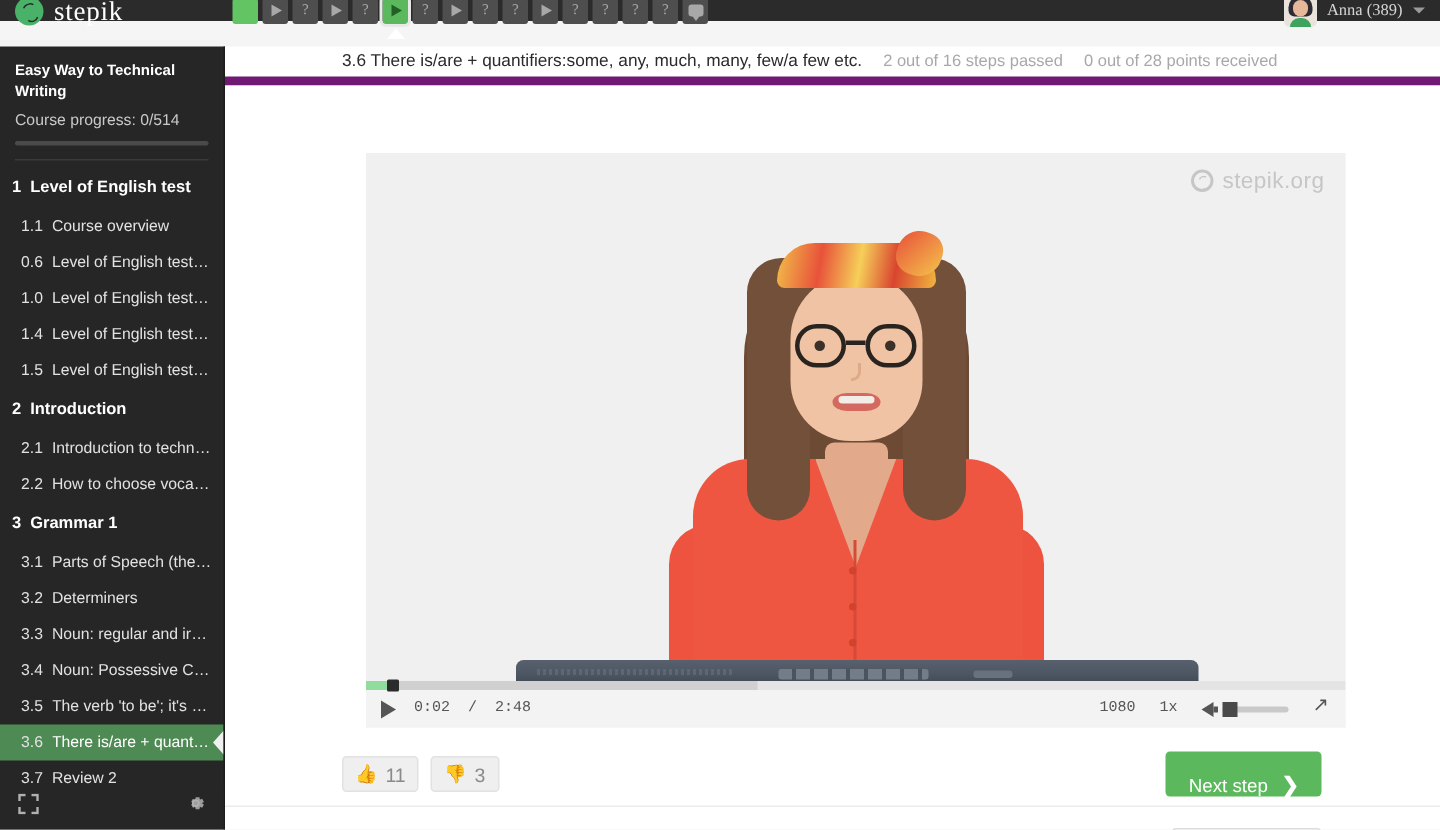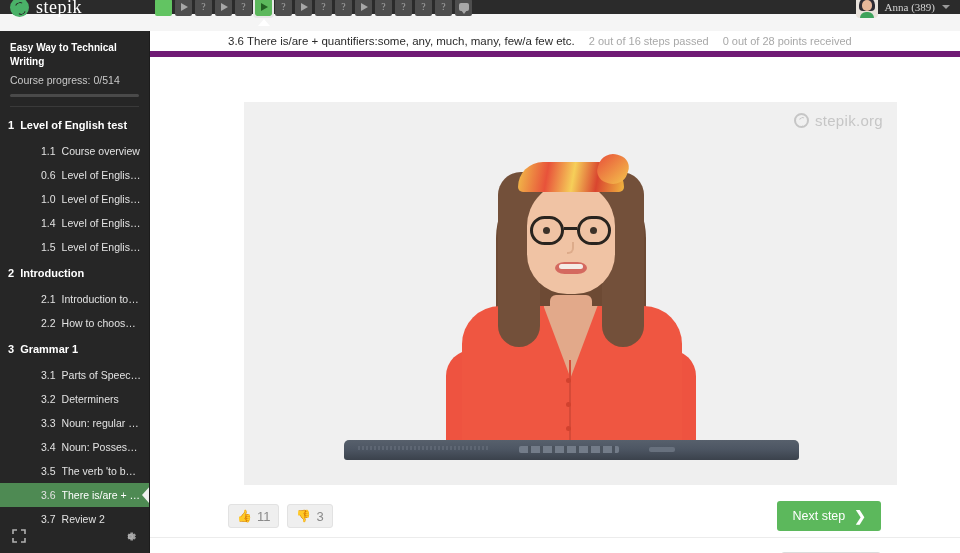--- a/index.html
+++ b/index.html
@@ -118,21 +118,21 @@
   .toc-section {
     color: #fff; font-size: 11px; font-weight: bold;
     padding: 8px 8px 8px 8px; display: flex; gap: 6px; cursor: pointer;
   }
   .toc-section .num { flex: 0 0 auto; }
   .toc-unit {
     color: #e2e2e2; font-size: 10.5px;
     padding: 6px 8px 6px 14px; display: flex; gap: 6px; cursor: pointer;
     white-space: nowrap; overflow: hidden;
   }
-  .toc-unit .num { flex: 0 0 auto; color: #e2e2e2; margin-left: 27px; }
+  .toc-unit .num { flex: 0 0 auto; color: #e2e2e2; }
   .toc-unit .lbl { overflow: hidden; text-overflow: ellipsis; white-space: nowrap; }
   .toc-unit.active {
     background: #4e8a53; position: relative; color: #fff;
   }
   .toc-unit.active::after {
     content: ""; position: absolute; right: -1px; top: 50%; transform: translateY(-50%);
     border-top: 9px solid transparent; border-bottom: 9px solid transparent;
     border-right: 8px solid #f0f0f0;
   }
   #sidebar-footer {
@@ -272,21 +272,21 @@
   .vote-btn {
     height:24px; min-width:38px; padding:0 8px;
     background:#efefef; border:1px solid #e2e2e2; border-radius:3px;
     display:flex; align-items:center; gap:5px; cursor:pointer; margin-right:8px;
   }
   .vote-btn .cnt { font-size:13px; color:#8a8a8a; }
   .thumb-up, .thumb-dn { font-size:12px; color:#9a9a9a; line-height:1; }
   #next-step {
     margin-left:auto; height:30px; padding:0 15px;
     background:#5cb85c; border:none; border-radius:3px; color:#fff;
-    font-size:12.5px; display:flex; align-items:center; gap:9px; cursor:pointer;
+    font-size:12.5px; display:flex; align-items:flex-end; gap:9px; cursor:pointer;
   }
   #next-step .chev { font-size:14px; font-weight:bold; }
 
   
   #comments-row {
     position:absolute; left:78px; top:488px; width:653px; height:40px;
     display:flex; align-items:center;
   }
   #sort-select {
     margin-left:auto; width:100px; height:26px;
@@ -509,20 +509,40 @@
           <div class="p-teeth"></div>
         </div>
 
         <div id="laptop">
           <div id="laptop-keys"></div>
           <div id="laptop-tp"></div>
 
         </div>
       </div>
 
+      <div id="video-controls">
+        <div id="seekbar">
+          <div id="seek-buffer" style="width: 40%;"></div>
+          <div id="seek-played" style="width: 2.5%;"></div>
+          <div id="seek-knob"></div>
+        </div>
+        <span class="vc-play"></span>
+        <span class="vc-time">0:02</span>
+        <span class="vc-time">/</span>
+        <span class="vc-time">2:48</span>
+        <span class="vc-right">
+          <span class="vc-q">1080</span>
+          <span class="vc-sp">1x</span>
+          <span class="vc-vol">
+            <span class="spk"></span>
+            <span class="volbar"></span>
+          </span>
+          <span class="vc-fs"></span>
+        </span>
+      </div>
     </div>
 
     <div id="actions-row">
       <div class="vote-btn">
         <span class="thumb-up">👍</span>
         <span class="cnt">11</span>
       </div>
       <div class="vote-btn">
         <span class="thumb-dn">👎</span>
         <span class="cnt">3</span>

